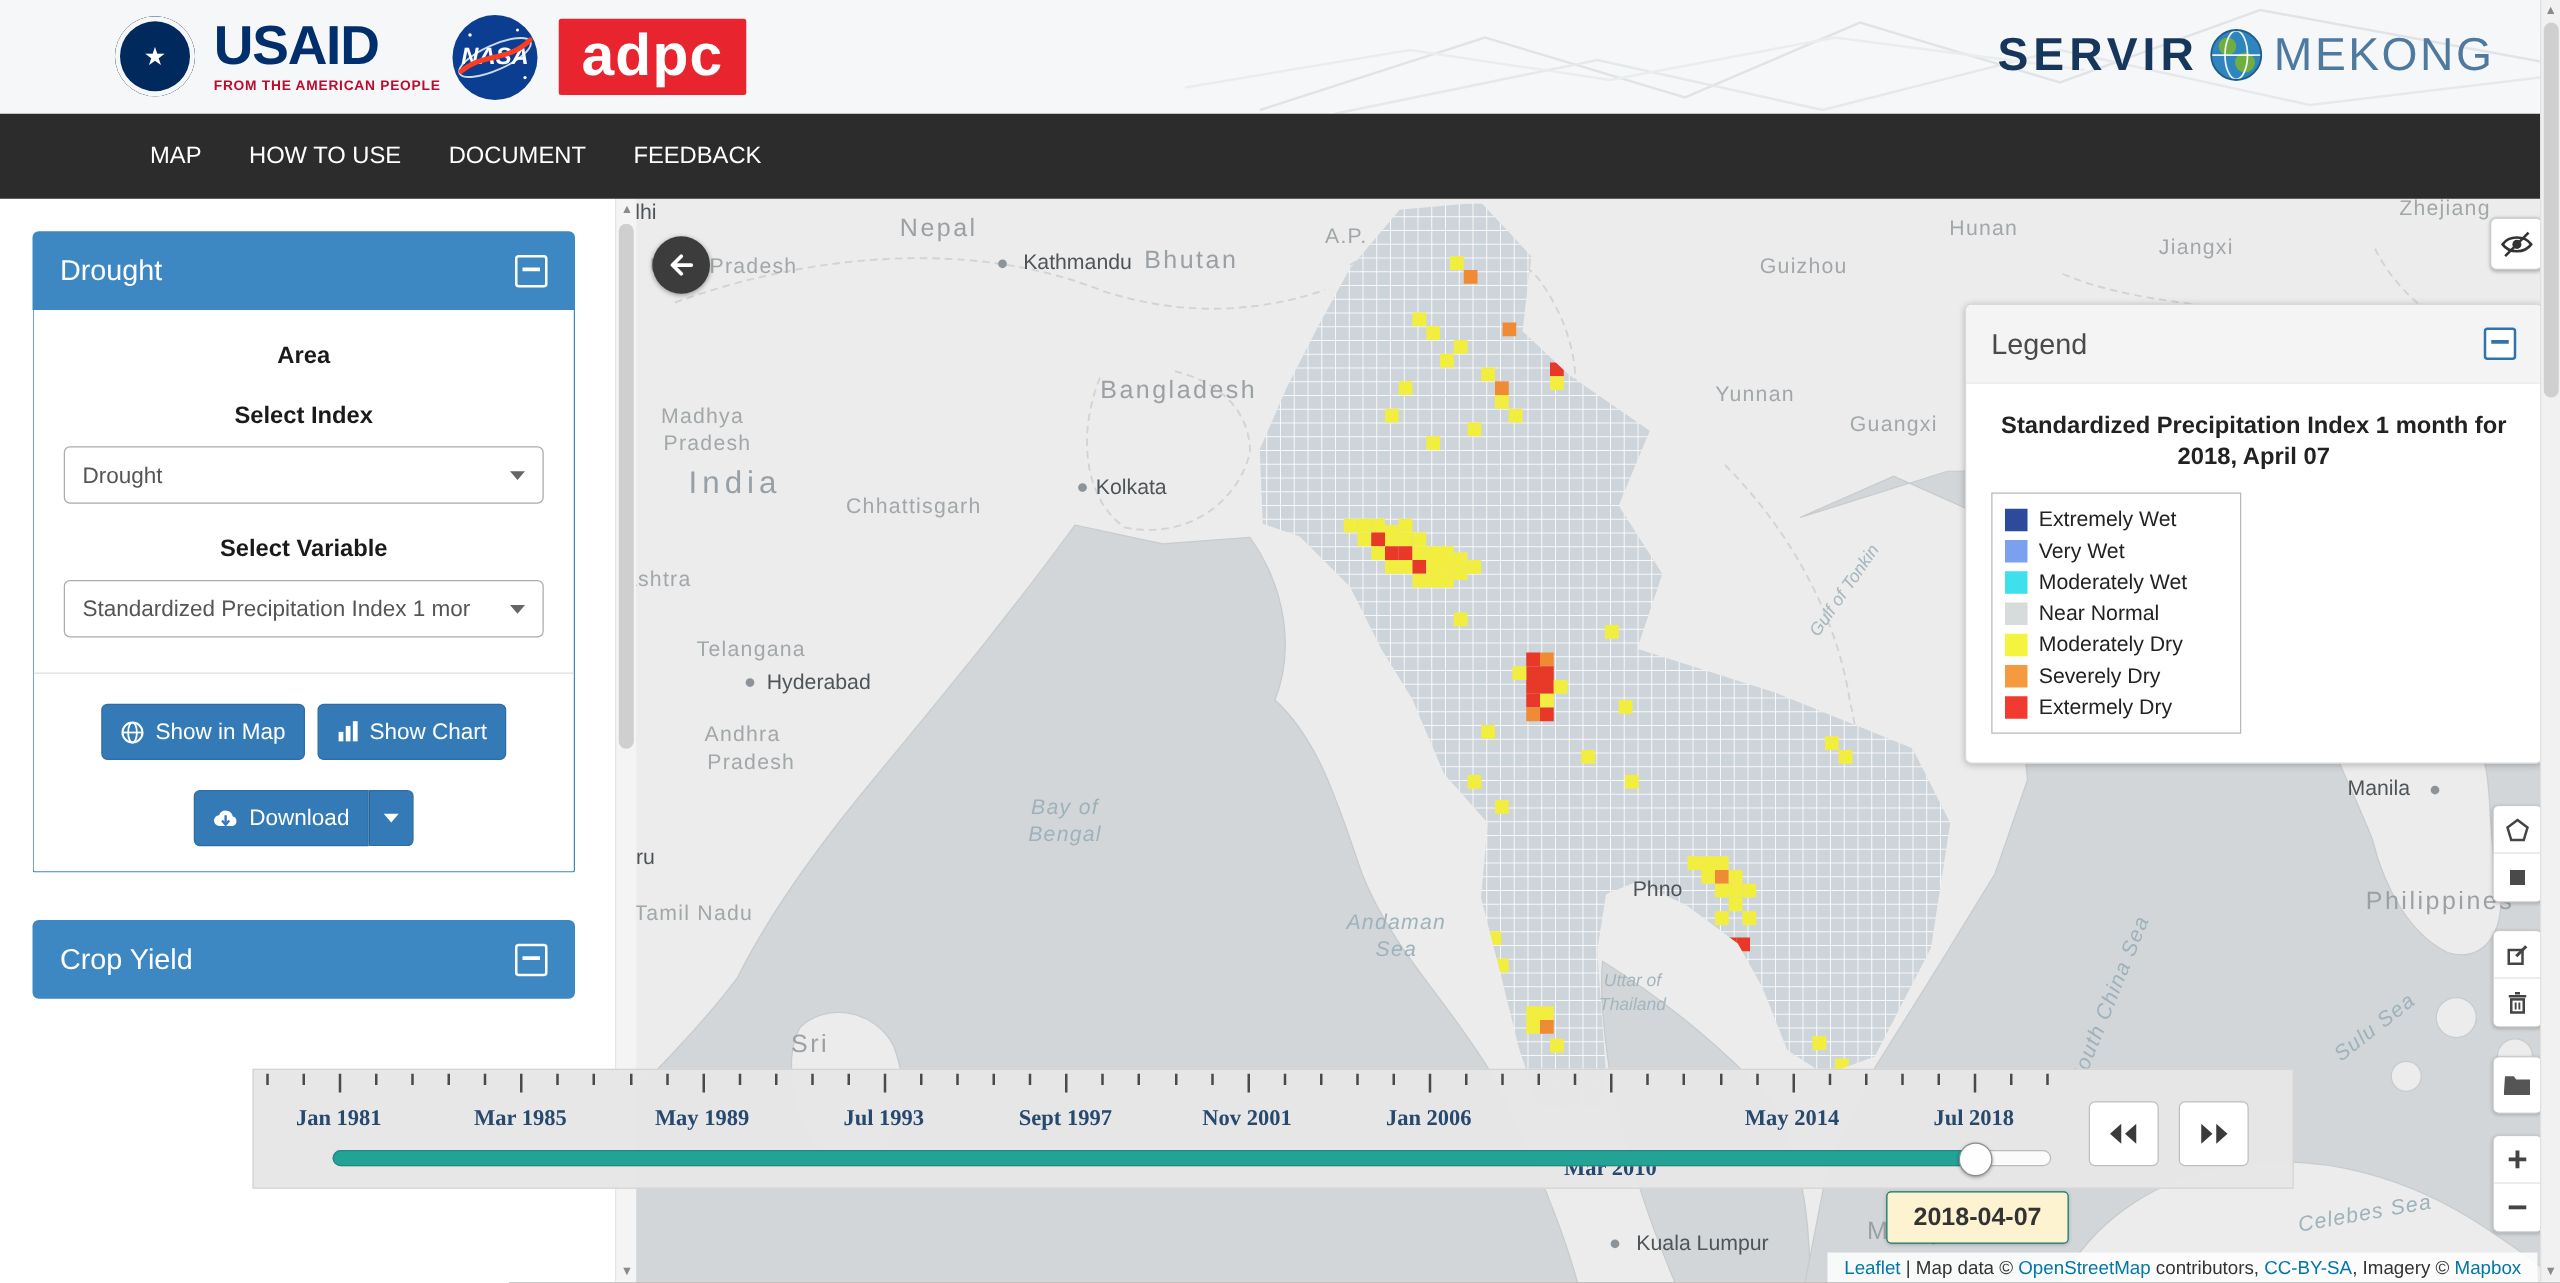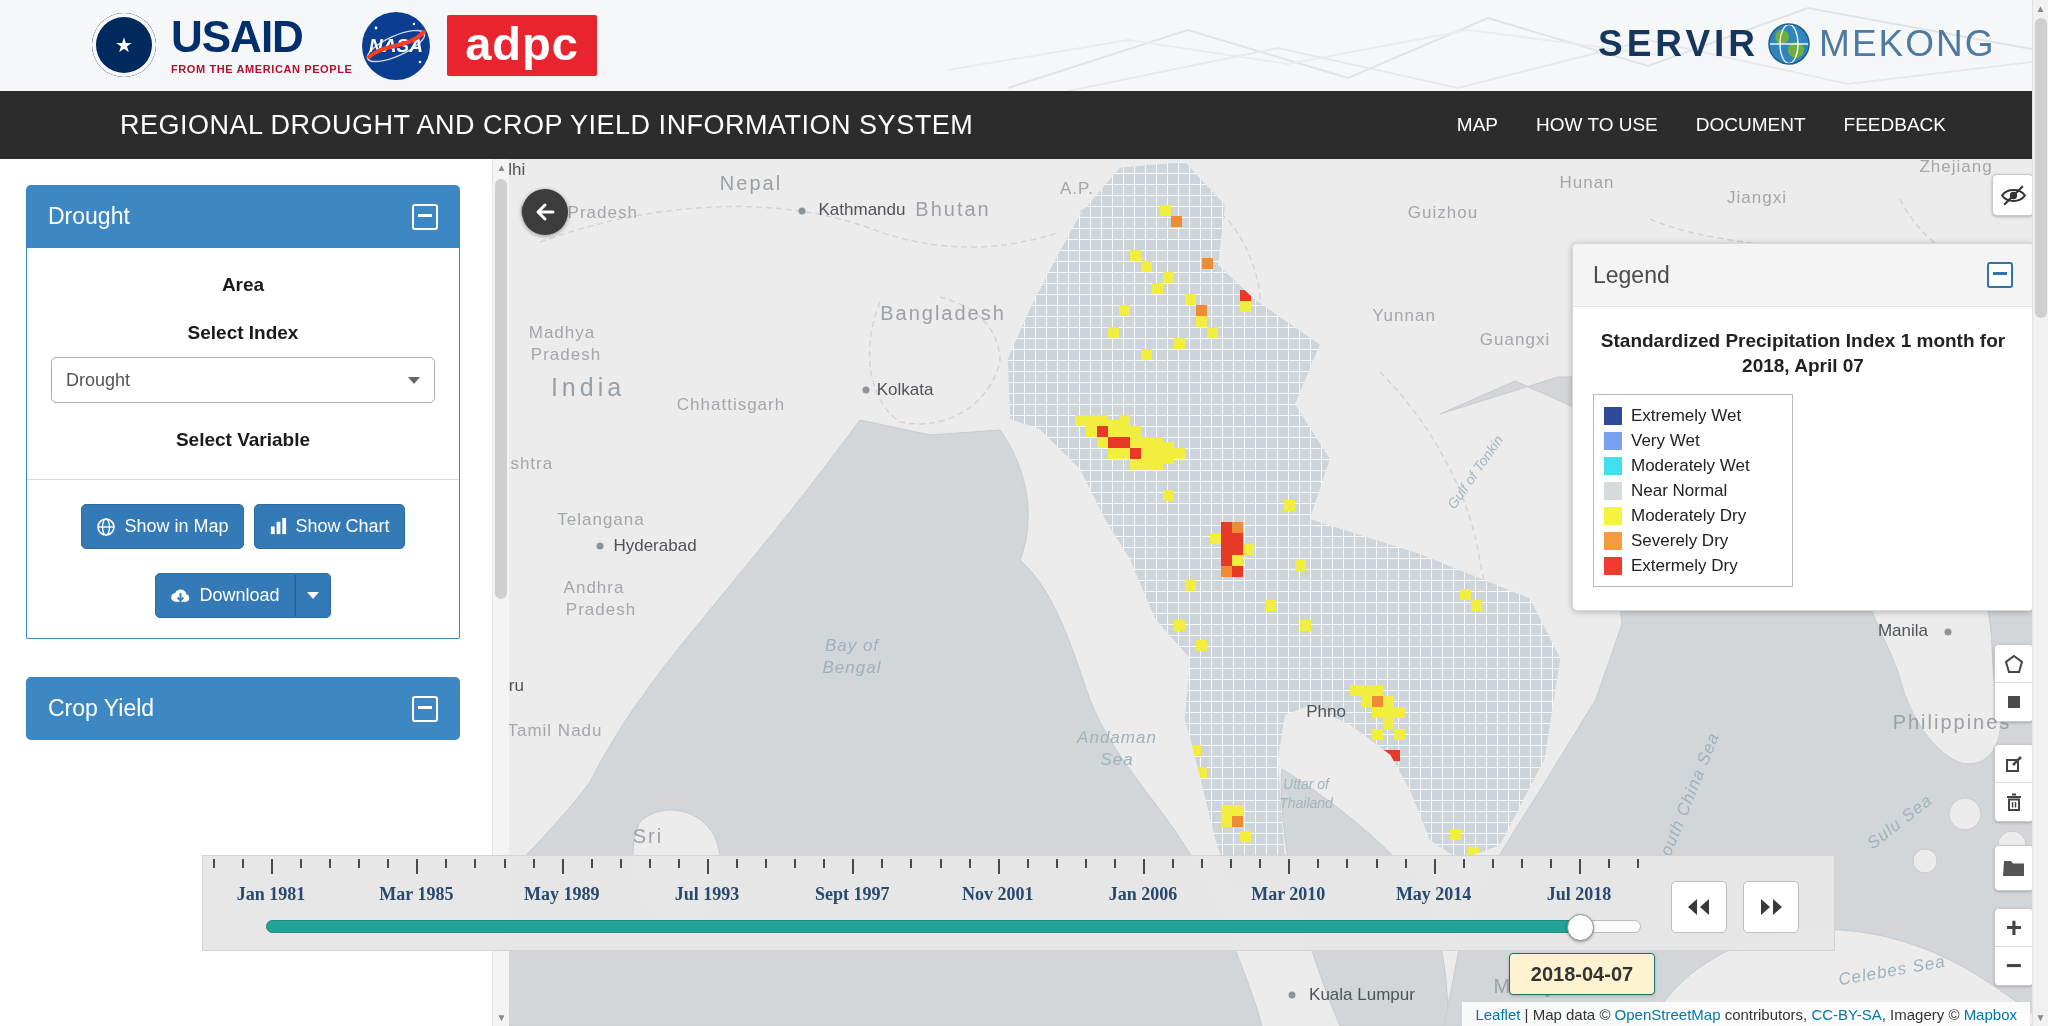--- a/index.html
+++ b/index.html
@@ -199,21 +199,20 @@
         <circle cx="28" cy="27" r="8" fill="#6fae3f"></circle>
         <ellipse cx="21" cy="21" rx="9" ry="19.5" fill="none" stroke="rgba(255,255,255,.9)" stroke-width="1.4"></ellipse>
         <line x1="1.5" y1="21" x2="40.5" y2="21" stroke="rgba(255,255,255,.9)" stroke-width="1.4"></line>
         <circle cx="21" cy="21" r="20" fill="none" stroke="#1f5e8a" stroke-width="1.5"></circle>
       </svg>
       <span class="mekong-text">MEKONG</span>
     </div>
   </header>
 
   <nav class="navbar">
-    <div class="navbar-title">REGIONAL DROUGHT AND CROP YIELD INFORMATION SYSTEM</div>
     <div class="nav-menu">
         <div class="nav-item">MAP</div>
         <div class="nav-item">HOW TO USE</div>
         <div class="nav-item">DOCUMENT</div>
         <div class="nav-item">FEEDBACK</div>
       </div>
   </nav>
 
   <div class="map-area">
 
@@ -508,20 +507,24 @@
       <div class="panel-body">
         <div class="field-label">Area</div>
 
         <div class="field-label mt">Select Index</div>
         <div class="select">
           <span class="select-value">Drought</span>
           <span class="select-caret"></span>
         </div>
 
         <div class="field-label mt">Select Variable</div>
+        <div class="select">
+          <span class="select-value">Standardized Precipitation Index 1 mor</span>
+          <span class="select-caret"></span>
+        </div>
 
         <hr class="panel-divider">
 
         <div class="btn-row">
           <button class="btn">
             <svg width="20" height="20" viewBox="0 0 20 20">
               <circle cx="10" cy="10" r="8" fill="none" stroke="#fff" stroke-width="1.6"></circle>
               <ellipse cx="10" cy="10" rx="3.5" ry="8" fill="none" stroke="#fff" stroke-width="1.4"></ellipse>
               <line x1="2" y1="10" x2="18" y2="10" stroke="#fff" stroke-width="1.4"></line>
             </svg>
@@ -623,21 +626,21 @@
         <div class="tl-tick" style="left: 1434.1px; height: 9px;"></div>
       </div>
     <div>
         <div class="tl-label" style="left: 68px;">Jan 1981</div>
         <div class="tl-label" style="left: 213.33px;">Mar 1985</div>
         <div class="tl-label" style="left: 358.66px;">May 1989</div>
         <div class="tl-label" style="left: 503.99px;">Jul 1993</div>
         <div class="tl-label" style="left: 649.32px;">Sept 1997</div>
         <div class="tl-label" style="left: 794.65px;">Nov 2001</div>
         <div class="tl-label" style="left: 939.98px;">Jan 2006</div>
-        <div class="tl-label" style="left: 1085.31px;">Mar 2010</div>
+        <div class="tl-label" style="left: 1085.31px; margin-top: 40px;">Mar 2010</div>
         <div class="tl-label" style="left: 1230.64px;">May 2014</div>
         <div class="tl-label" style="left: 1375.97px;">Jul 2018</div>
       </div>
     <div class="tl-track"></div>
     <div class="tl-fill"></div>
     <div class="tl-handle"></div>
     <div class="tl-btn" style="left:1468px;">
       <svg width="26" height="20" viewBox="0 0 26 20">
         <polygon points="11,2 11,18 2,10" fill="#3a3a3a"></polygon>
         <polygon points="23,2 23,18 14,10" fill="#3a3a3a"></polygon>

